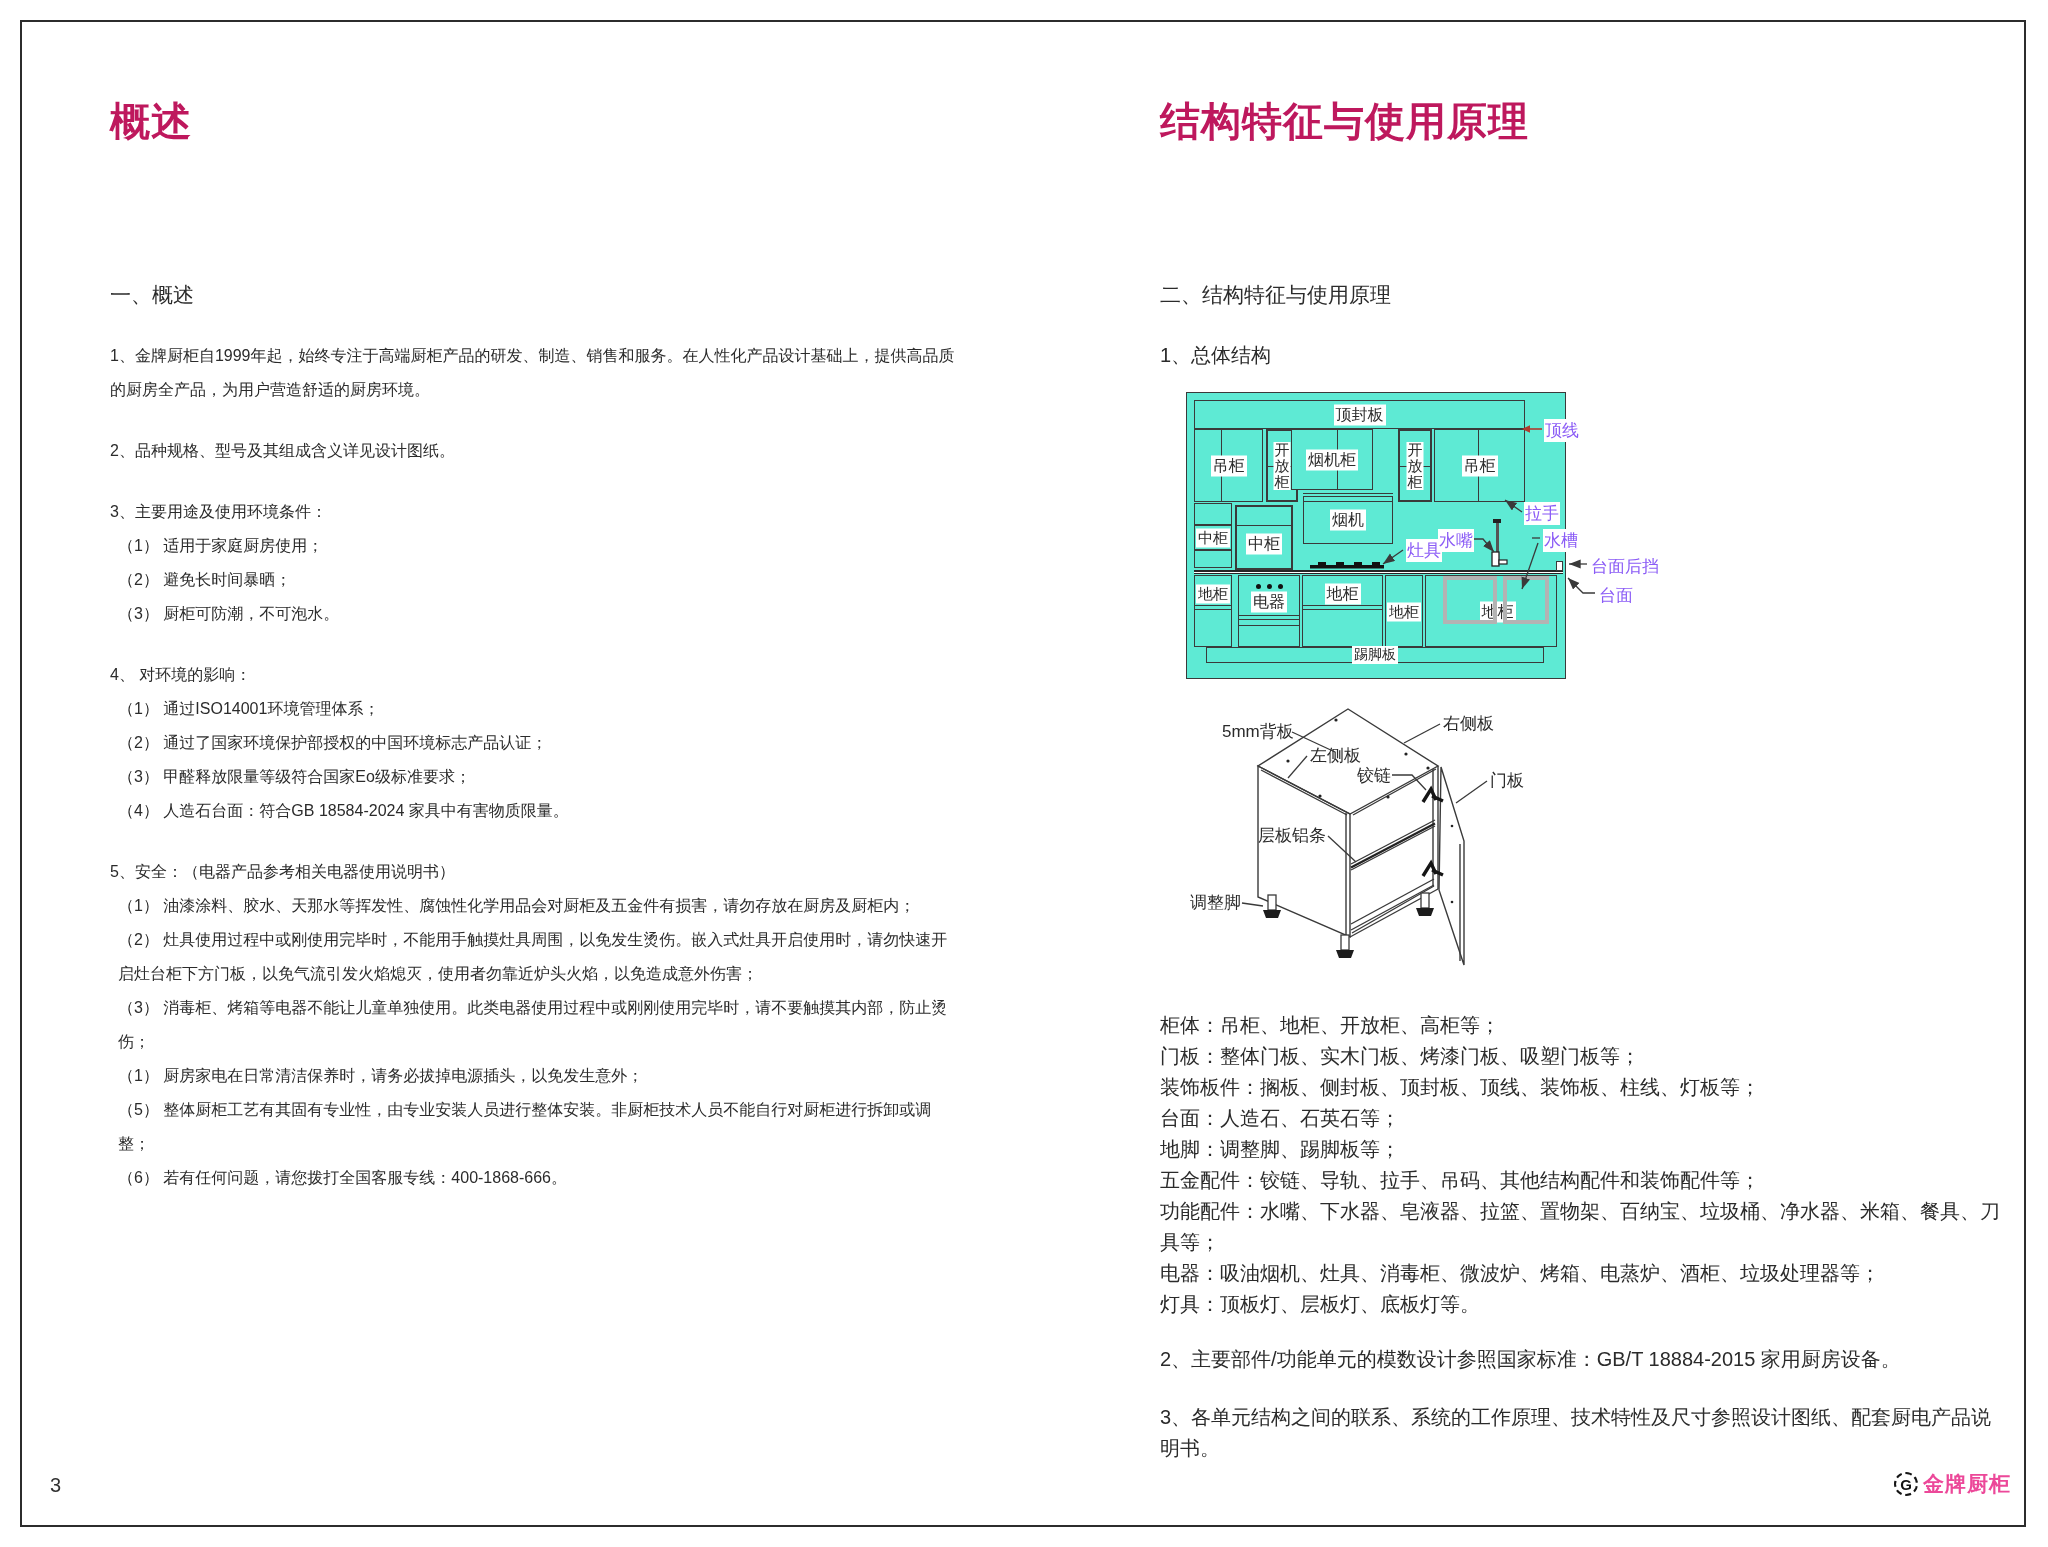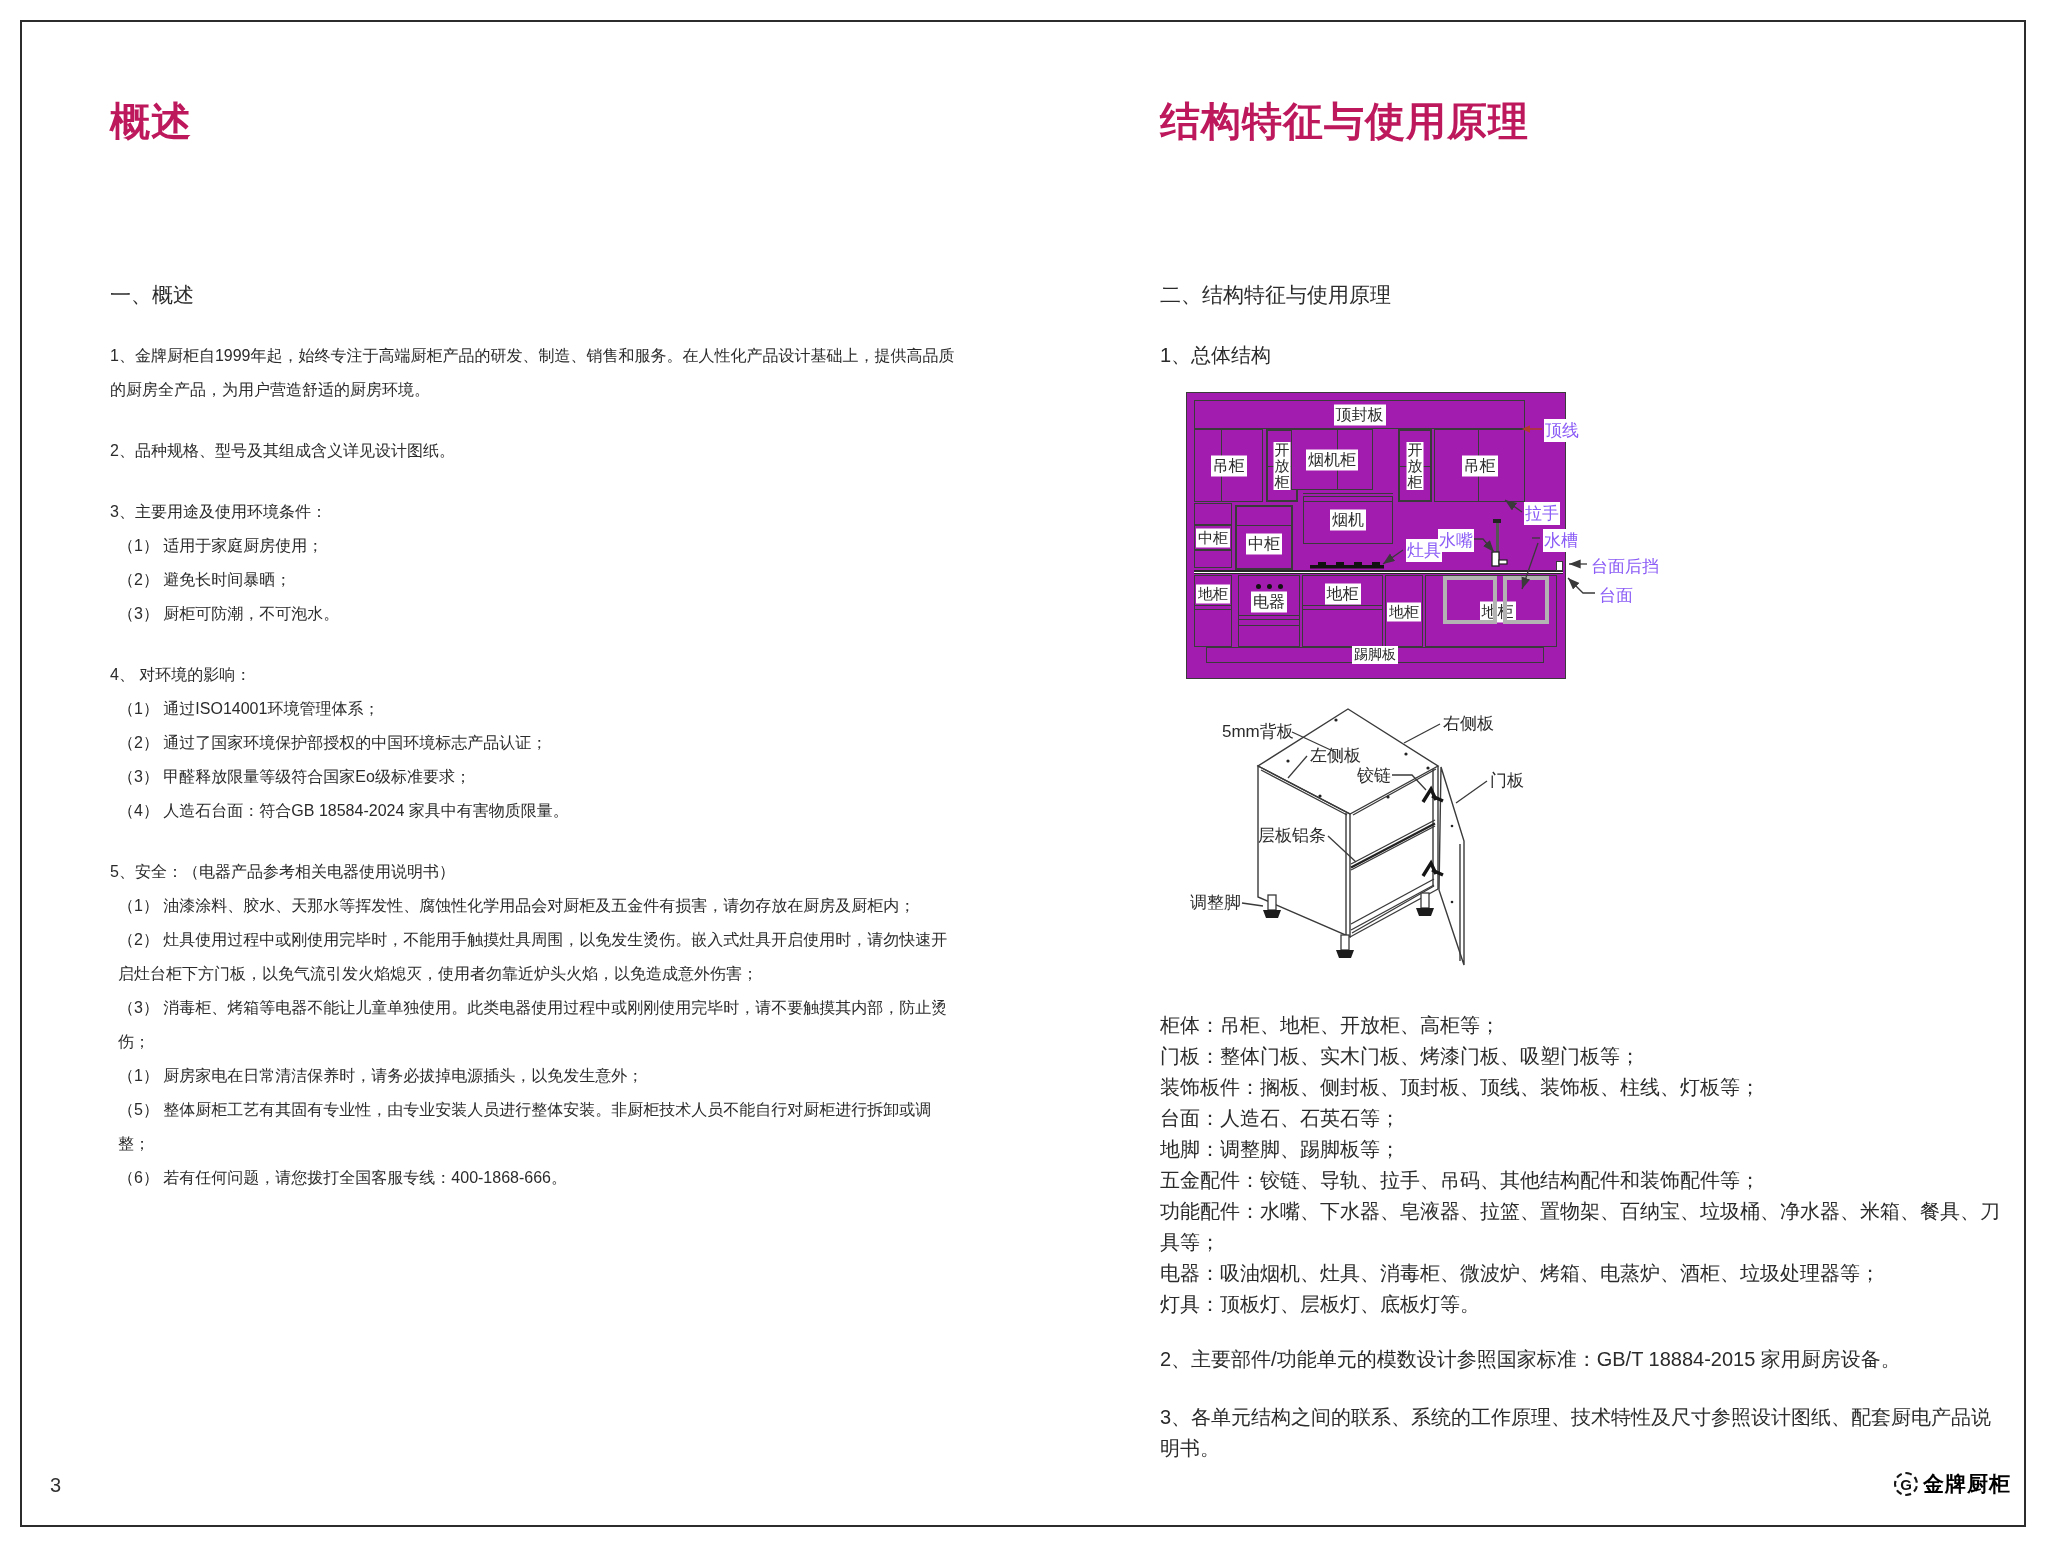--- a/index.html
+++ b/index.html
@@ -14,41 +14,41 @@
   h1.big{font-size:40px;line-height:52px;font-weight:600;color:#be185d;margin:0;letter-spacing:1px}
   .h2{font-size:21px;line-height:34px;font-weight:500;margin-top:131px}
   .sub{font-size:20px;line-height:34px;font-weight:500;margin-top:26px}
   .para{margin-top:27px;font-size:16px;line-height:34px;font-weight:500}
   .para .ln.indent{padding-left:8px}
   .comp{font-size:20px;line-height:31px;font-weight:500;margin-top:6px}
   .item{font-size:20px;line-height:31px;font-weight:500;margin-top:24px}
 
   
   .elev{position:relative;width:600px;height:312px;margin:20px 0 0 26px;font-weight:500}
-  .bx{position:absolute;border:1.4px solid #3a3a3a;background:#a21caf;box-sizing:border-box;z-index:1}
+  .bx{position:absolute;border:1.4px solid #3a3a3a;background:#5eead4;box-sizing:border-box;z-index:1}
   .thk{border-width:2.3px}
   .lb{position:absolute;left:50%;top:50%;transform:translate(-50%,-50%);background:#fff;padding:0 2px;font-size:16px;white-space:nowrap;z-index:4;color:#2b2b2b}
   .lb.vert{width:17px;white-space:normal;word-break:break-all;line-height:16px;text-align:center;font-size:15px;padding:0}
   .lb.sm{font-size:15px}
   .vs{position:absolute;top:0;bottom:0;width:0;border-left:1.3px solid #3a3a3a;z-index:2}
   .hs{position:absolute;height:0;border-top:1.3px solid #3a3a3a;z-index:2}
   .dl{position:absolute;height:3px;border-top:1.2px solid #3a3a3a;border-bottom:1.2px solid #3a3a3a;z-index:2}
   .counter{position:absolute;left:8px;top:178px;width:369px;height:4px;background:#fff;border-top:2px solid #262626;border-bottom:1.2px solid #262626;box-sizing:border-box;z-index:3}
   .bsplash{position:absolute;left:370px;top:169px;width:7px;height:10px;border:1.3px solid #3a3a3a;box-sizing:border-box;background:#fff;z-index:3}
   .dlabel{position:absolute;font-size:17px;white-space:nowrap;background:#fff;padding:0 1px;z-index:5;color:#8b5cf6}
   .dots{position:absolute;left:0;right:0;top:4px;text-align:center;z-index:2;line-height:8px}
   .dots i{display:inline-block;width:5px;height:5px;border-radius:50%;background:#111;margin:0 3px}
   svg.overlay{position:absolute;left:0;top:0;z-index:3;pointer-events:none}
 
   .cab3d{display:block;margin:0;}
 
   .footer-pagenum{position:absolute;left:50px;top:1474px;font-size:20px;color:#333}
   .brand{position:absolute;left:1894px;top:1470px;display:flex;align-items:center;gap:5px}
   .brand .mark{width:24px;height:24px;border:2.2px dashed #151515;border-radius:50%;display:flex;align-items:center;justify-content:center;font-size:15px;font-weight:700;color:#111;box-sizing:border-box}
-  .brand .name{font-size:21px;font-weight:700;color:#000000;letter-spacing:1px}
+  .brand .name{font-size:21px;font-weight:700;color:#ec4899;letter-spacing:1px}
 </style>
 </head>
 <body>
 
 <div class="page-frame"></div>
 
 <div class="col col-left">
   <h1 class="big">概述</h1>
   <div class="h2">一、概述</div>
 

